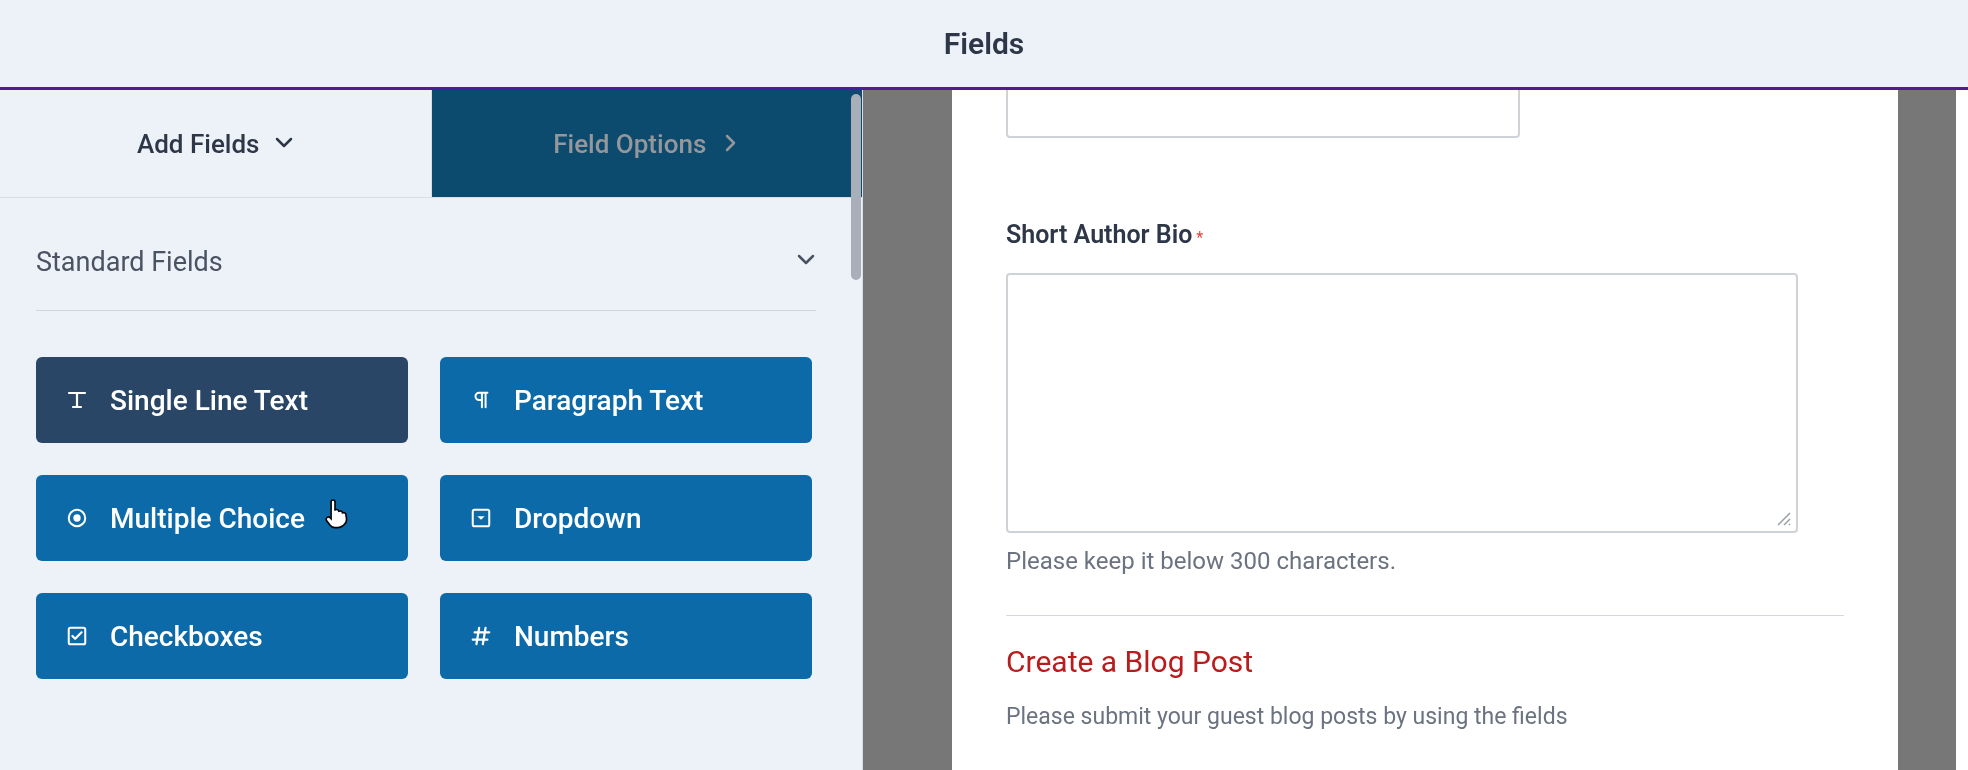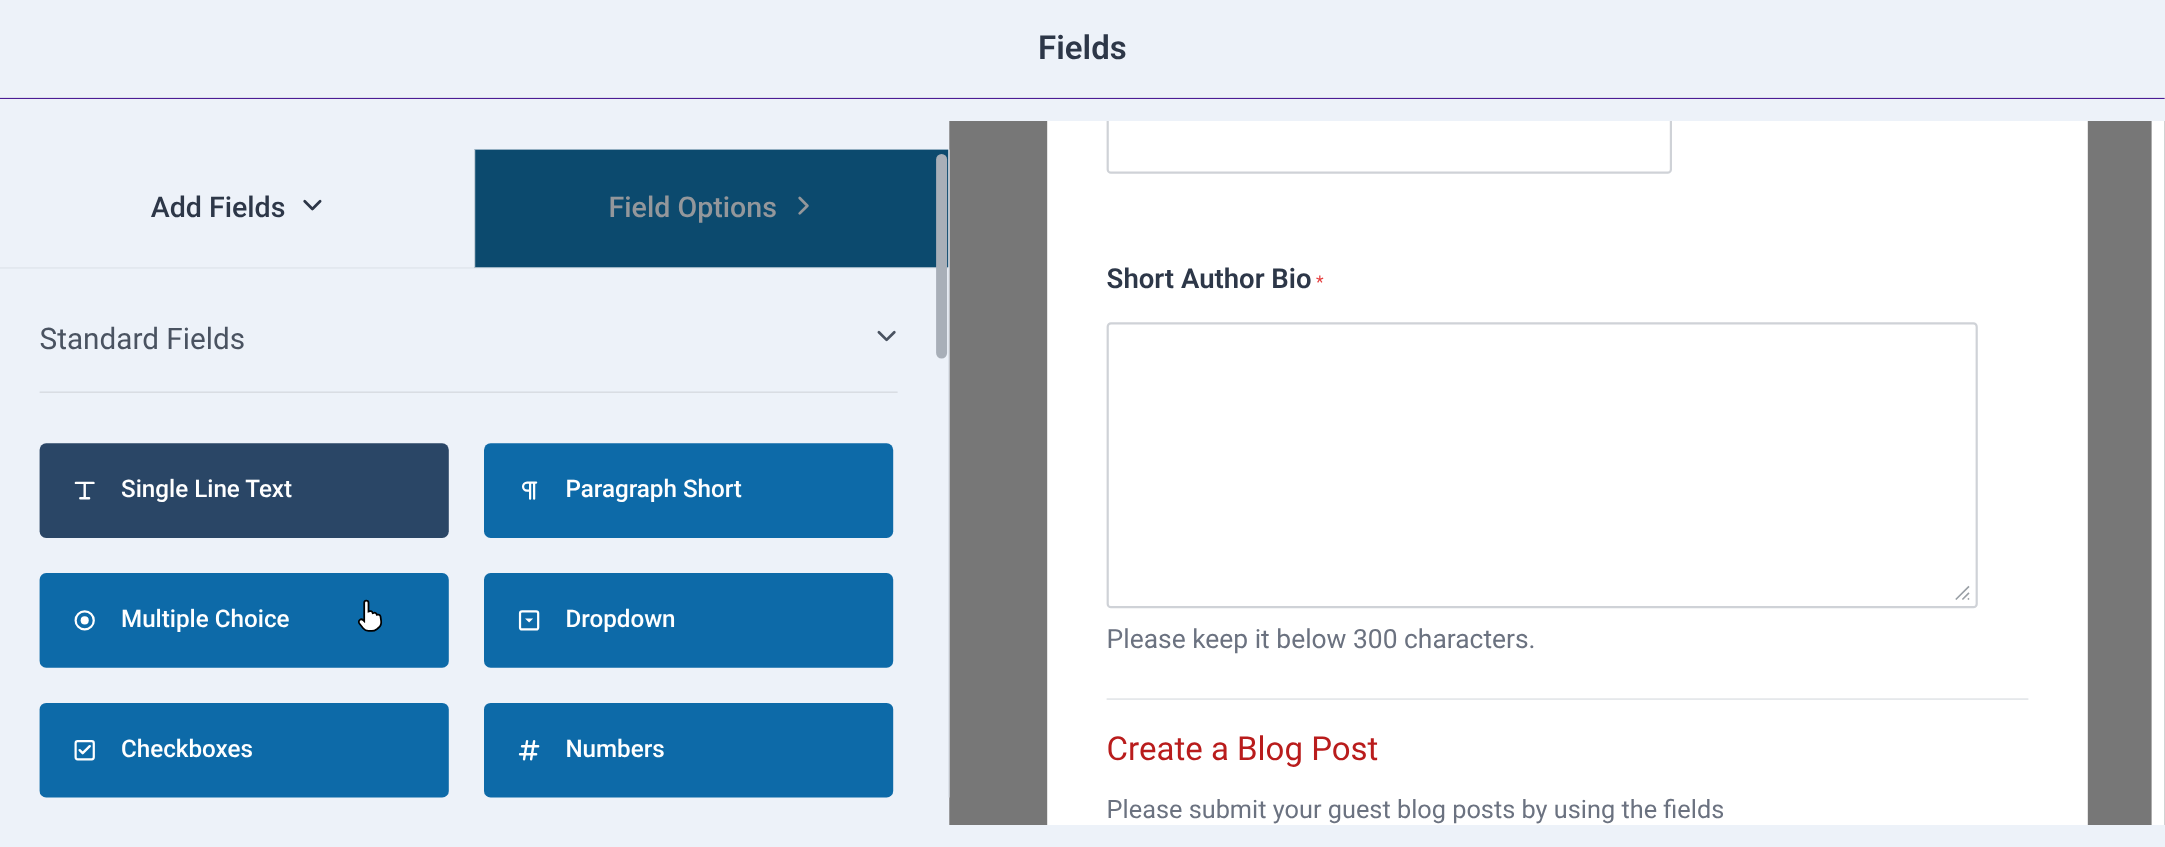--- a/index.html
+++ b/index.html
@@ -8,37 +8,36 @@
     background: #edf2f9;
     width: 1968px;
     height: 770px;
     overflow: hidden;
     color: #2d3748;
   }
 
   
   .header {
     height: 90px;
-    border-bottom: 1px solid #4c1d95;
+    border-bottom: 3px solid #4c1d95;
     display: flex;
     align-items: center;
     justify-content: center;
     background: #edf2f9;
   }
   .header-title {
     font-size: 30px;
     font-weight: 600;
     color: #2d3748;
   }
 
   
   .main {
     display: flex;
     height: calc(100% - 90px);
-    align-items: center;
   }
 
   
   .left {
     width: 863px;
     border-right: 1px solid #d8dee6;
     position: relative;
     background: #edf2f9;
   }
 
@@ -97,21 +96,21 @@
   }
   .card {
     height: 86px;
     background: #0d6aa8;
     color: #ffffff;
     border-radius: 6px;
     display: flex;
     align-items: center;
     padding: 0 28px;
     gap: 20px;
-    font-size: 22px;
+    font-size: 28px;
     font-weight: 500;
     cursor: pointer;
   }
   .card.hovered {
     background: #2a4666;
   }
   .card .icon-box {
     width: 26px;
     height: 26px;
     display: flex;
@@ -274,21 +273,21 @@
           </span>
           <span>Single Line Text</span>
         </div>
 
         <div class="card">
           <span class="icon-box">
             <svg viewBox="0 0 24 24" width="22" height="22">
                 <path d="M13 4h6M13 4v16M17 4v16M13 4h-3a4 4 0 000 8h3" fill="none" stroke="#fff" stroke-width="2.2" stroke-linecap="round" stroke-linejoin="round"></path>
               </svg>
           </span>
-          <span>Paragraph Short</span>
+          <span>Paragraph Text</span>
         </div>
 
         <div class="card">
           <span class="icon-box">
             <svg viewBox="0 0 24 24" width="22" height="22">
                 <circle cx="12" cy="12" r="9" fill="none" stroke="#fff" stroke-width="2.2"></circle>
                 <circle cx="12" cy="12" r="4" fill="#fff"></circle>
               </svg>
           </span>
           <span>Multiple Choice</span>

